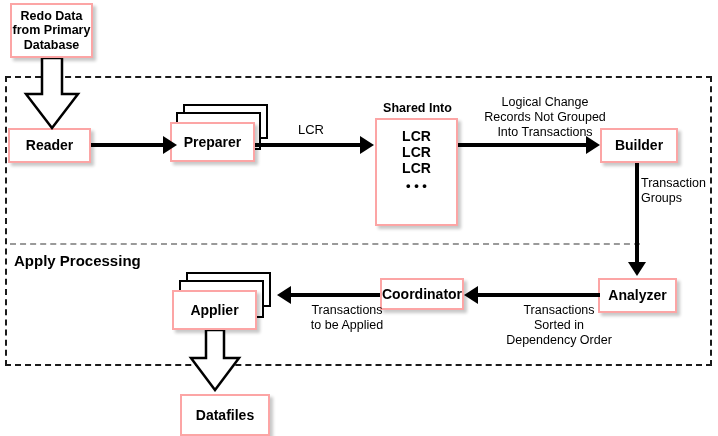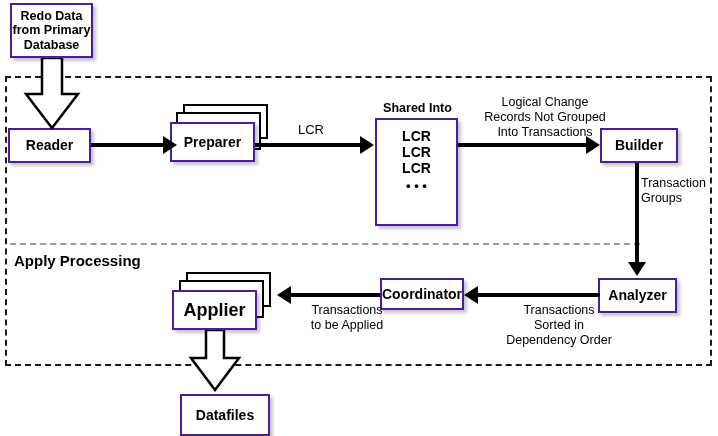--- a/index.html
+++ b/index.html
@@ -3,21 +3,21 @@
 <meta charset="utf-8">
 <style>
   html,body{margin:0;padding:0;background:#ffffff;}
   body{font-family:"Liberation Sans",sans-serif;}
   #stage{position:relative;width:718px;height:436px;background:#fff;overflow:hidden;}
 
   
   .box{
     position:absolute;
     background:#ffffff;
-    border:2px solid #4c1d95;
+    border:2px solid #fca5a5;
     box-sizing:border-box;
     display:flex;align-items:center;justify-content:center;
     text-align:center;
     font-weight:bold;
     color:#000;
     box-shadow:3px 3px 3px rgba(0,0,0,0.22);
     line-height:1.15;
     z-index:5;
   }
 
@@ -149,21 +149,21 @@
 
   <div class="box" style="left:380px;top:278px;width:84px;height:32px;font-size:14px;">Coordinator</div>
 
   <div class="lineh" style="left:291px;top:293px;width:89px;"></div>
   <div class="ah ah-l" style="left:277px;top:286px;"></div>
   <div class="lbl" style="left:292px;top:303px;width:110px;font-size:12.5px;">Transactions
 to be Applied</div>
 
   <div class="sheet" style="left:186px;top:272px;width:85px;height:35px;"></div>
   <div class="sheet s2" style="left:179px;top:280px;width:85px;height:38px;"></div>
-  <div class="box" style="left:172px;top:290px;width:85px;height:40px;font-size:18px;">Applier</div>
+  <div class="box" style="left:172px;top:290px;width:85px;height:40px;font-size:14px;">Applier</div>
 
   <div class="blockarrow" style="left:183px;top:330px;">
     <svg width="64" height="62" viewBox="0 0 64 62">
       <polygon points="23,0 41,0 41,28 56,28 32,60 8,28 23,28" fill="#ffffff" stroke="#000000" stroke-width="2.5" stroke-linejoin="miter"></polygon>
     </svg>
   </div>
 
   <div class="box" style="left:180px;top:394px;width:90px;height:42px;font-size:14px;">Datafiles</div>
 
 </div>

